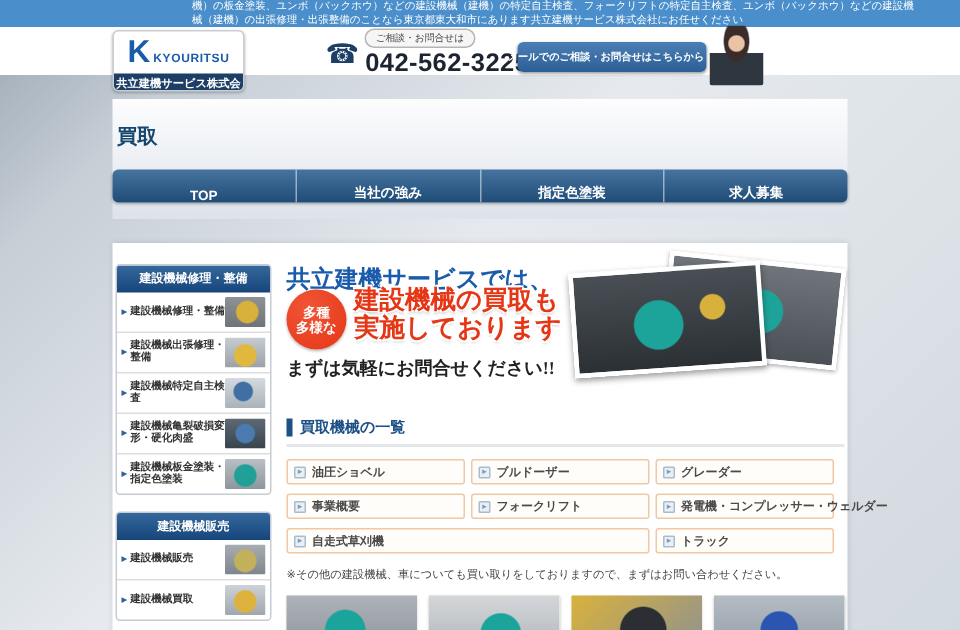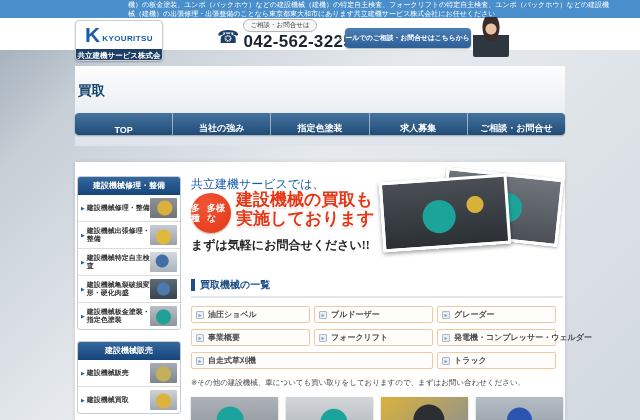--- a/index.html
+++ b/index.html
@@ -73,24 +73,24 @@
   .photo-box { height:44px; border-radius:3px; position:relative; overflow:hidden; cursor:pointer;
       background:radial-gradient(circle at 60% 70%,#25a39a 0 9px,transparent 10px),linear-gradient(#c2c6c3,#979d98);
       box-shadow:0 1px 2px rgba(0,0,0,.2); }
   .photo-label { position:absolute; top:17px; left:4px; right:12px; background:rgba(255,255,255,.88);
                  border-radius:2px; font-size:7.5px; font-weight:bold; color:#333; padding:17px 3px;
                  display:flex; align-items:center; gap:2px;text-decoration:underline; }
   .cam { color:#2e6398; font-size:7px; }
   
   .content { flex:1; margin:0 2px 0 10px; position:relative; }
   .headline { position:relative; height:84px; }
-  .intro { font-size:12px; font-weight:normal; color:var(--brand-blue,#1b4c8c); }
+  .intro { font-size:16px; font-weight:bold; color:var(--brand-blue,#1b4c8c); }
   .badge { position:absolute; left:0; top:17px; width:40px; height:40px; border-radius:50%;
            background:radial-gradient(circle at 35% 30%,#f05536,var(--accent-red,#d92c0e));
-           color:#fff; font-weight:bold; font-size:9px; display:flex; flex-direction:row;
+           color:#fff; font-weight:bold; font-size:9px; display:flex; flex-direction:column;
            align-items:center; justify-content:center; line-height:10px; box-shadow:0 1px 2px rgba(0,0,0,.3); }
   .red-head { position:absolute; left:45px; top:14px; font-size:17px; font-weight:bold;
               color:var(--accent-red,#e53616); line-height:19px; white-space:nowrap;
               text-shadow:1px 1px 0 #fff,-1px -1px 0 #fff,1px -1px 0 #fff,-1px 1px 0 #fff,0 2px 2px rgba(0,0,0,.18); }
   .sub { position:absolute; left:0; top:61px; font-size:12px; font-weight:bold; color:#222;font-family:Liberation Serif, serif; }
   .catch { position:absolute; right:0; top:-6px; width:182px; height:88px; }
   .catch-back { position:absolute; right:2px; top:3px; width:118px; height:68px; transform:rotate(6deg);
       background:radial-gradient(circle at 55% 50%,#1da49a 0 14px,transparent 15px),linear-gradient(#6f757b,#4a5056);
       border:3px solid #fff; box-shadow:0 1px 3px rgba(0,0,0,.35); }
   .catch-front { position:absolute; left:0; top:8px; width:128px; height:70px; transform:rotate(-4deg);
@@ -164,23 +164,20 @@
 
 
         <div class="nav-item">
           <span>指定色塗装</span>
         </div>
 
         <div class="nav-item">
           <span>求人募集</span>
         </div>
 
-        <div class="nav-item">
-          <span>ご相談・お問合せ</span>
-        </div>
       </div>
   </div>
 </div>
 
 <div class="main">
   <div class="sidebar">
     <div class="side-box">
       <div class="side-head">建設機械修理・整備</div>
       <div class="side-list list1">
 

